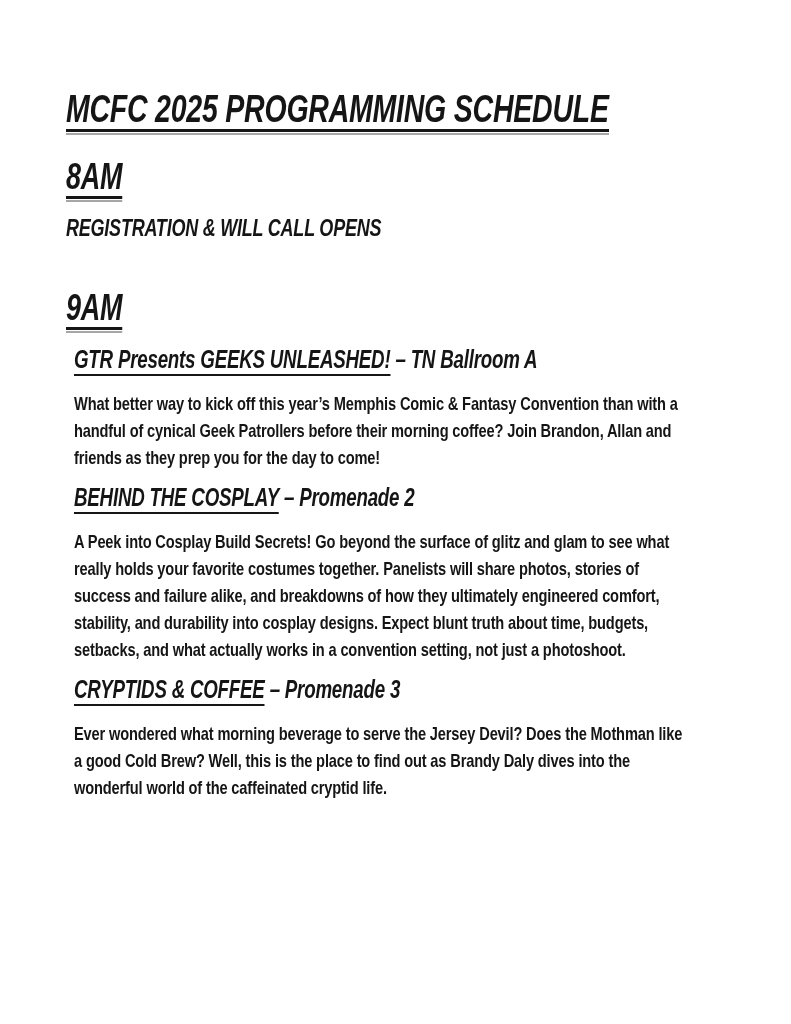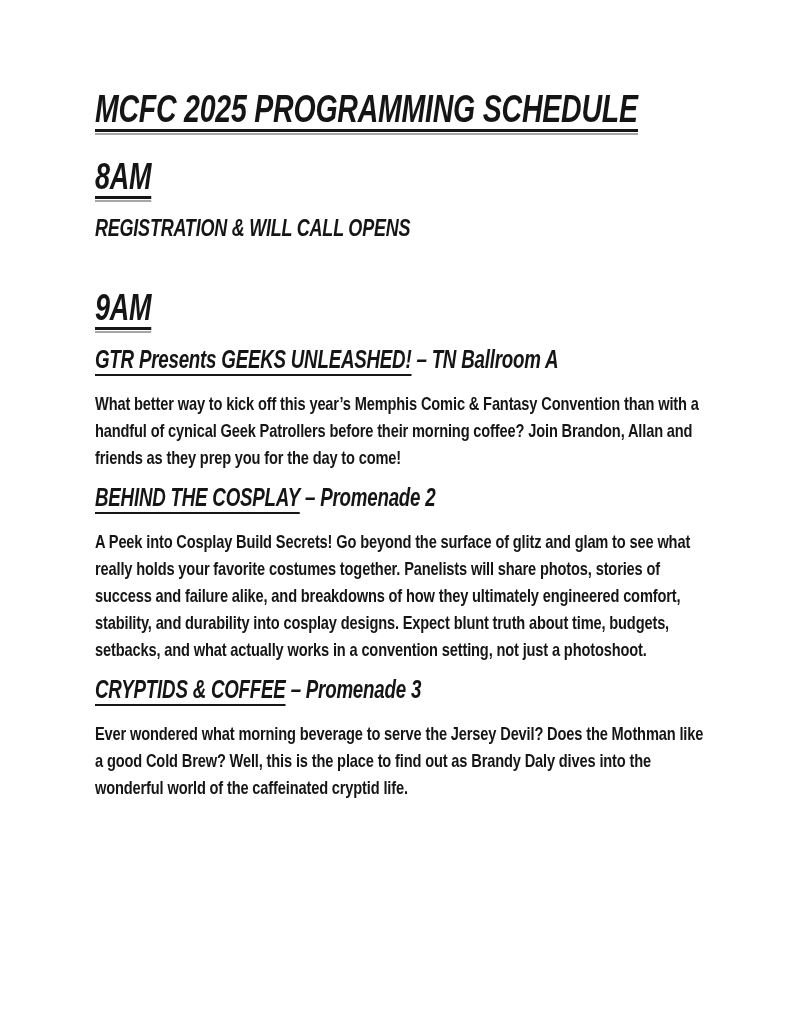--- a/index.html
+++ b/index.html
@@ -9,21 +9,21 @@
   }
   body {
     width: 791px;
     height: 1024px;
     overflow: hidden;
     font-family: "Liberation Sans", sans-serif;
     color: #151515;
     -webkit-font-smoothing: antialiased;
   }
   .page {
-    padding: 90px 0 0 95px;
+    padding: 90px 0 0 66px;
     width: 696px;
   }
   
   .cx-head {
     transform: scaleX(0.75);
     transform-origin: 0 0;
     white-space: nowrap;
     letter-spacing: -0.3px;
   }
   .cx-body {
@@ -74,21 +74,21 @@
       linear-gradient(#161616, #161616) 0 calc(100% - 3px) / 100% 3px no-repeat,
       linear-gradient(#a6a6a6, #a6a6a6) 0 100% / 100% 2px no-repeat;
   }
   
   .ul1 {
     display: inline-block;
     padding-bottom: 4px;
     background:
       linear-gradient(#161616, #161616) 0 100% / 100% 2px no-repeat;
   }
-  .session { margin: 0; }
+  .session { margin: 8px; }
 </style>
 </head>
 <body>
 
 <div class="page">
 
   <div class="doc-title cx-head">
     <span class="ul2">MCFC 2025 PROGRAMMING SCHEDULE</span>
   </div>
 

